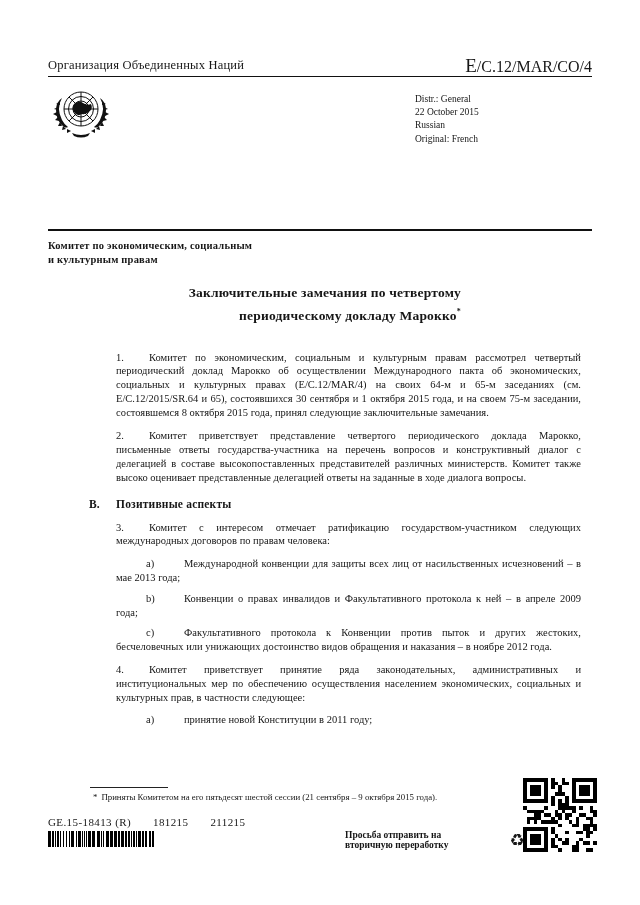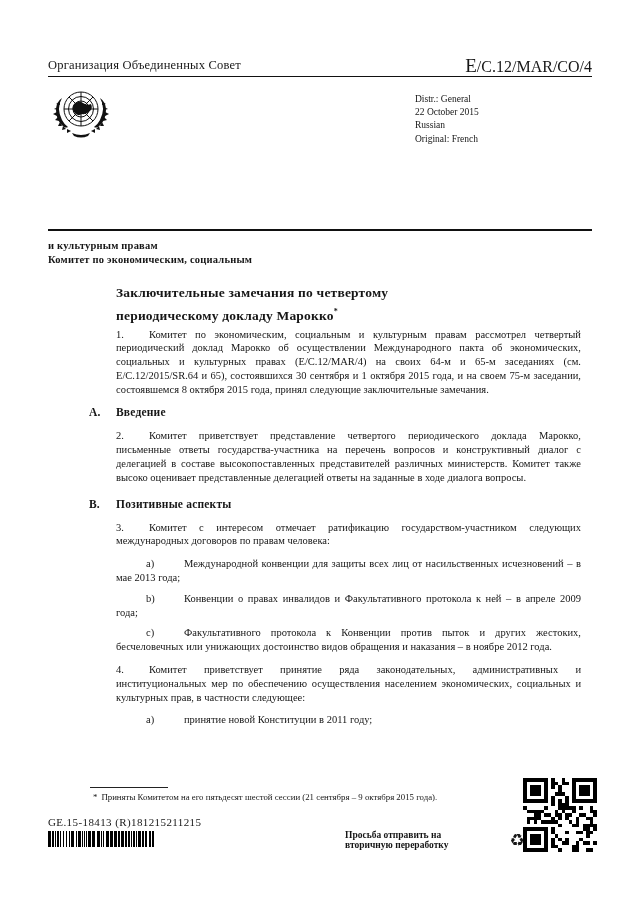--- a/index.html
+++ b/index.html
@@ -16,49 +16,49 @@
   .header-rule{position:absolute;top:76px;left:48px;right:48px;height:0;border-top:1.6px solid #111;}
   
   .emblem{position:absolute;left:48px;top:84px;width:66px;height:56px;}
   .council-name{position:absolute;left:119px;top:88px;font-size:17px;font-weight:bold;line-height:20.5px;letter-spacing:.2px;}
   .distr-block{position:absolute;left:415px;top:93px;font-size:9.5px;line-height:13.2px;}
   
   .section-rule{position:absolute;top:229px;left:48px;right:48px;height:0;border-top:2.4px solid #111;}
   .committee-name{position:absolute;left:48px;top:239px;font-size:10.5px;font-weight:bold;line-height:13.5px;letter-spacing:.2px;}
   
   .content{position:absolute;left:116px;top:284px;width:465px;}
-  .doc-title{width:345px;font-size:13.5px;font-weight:bold;line-height:18.5px;margin:0 0 3px 0;letter-spacing:.2px;}
+  .doc-title{width:345px;font-size:13.5px;font-weight:bold;line-height:18.5px;margin:0 0 26px 0;letter-spacing:.2px;text-align:right;}
   .doc-title sup{font-size:8px;}
   .para{font-size:10.5px;line-height:13.8px;text-align:justify;margin:0 0 10px 0;}
   .para .num{display:inline-block;width:33px;}
   .sec-heading{font-size:11.5px;font-weight:bold;margin:1px 0 11px -27px;letter-spacing:.2px;}
   .sec-heading .letter{display:inline-block;width:27px;}
   .item{font-size:10.5px;line-height:13.8px;text-align:justify;text-indent:30px;margin:0 0 7px 0;}
   .item .letter{display:inline-block;width:38px;text-indent:0;}
   .mb9{margin-bottom:9px;} .mb13{margin-bottom:13px;}
   
   .footnote-rule{position:absolute;left:90px;top:787px;width:78px;border-top:1.2px solid #222;}
   .footnote{position:absolute;left:93px;top:792px;width:420px;font-size:8.8px;line-height:11px;}
   .footnote .marker{margin-right:4px;}
   
   .ge-line{position:absolute;left:48px;top:816px;font-size:11px;letter-spacing:.4px;white-space:nowrap;}
-  .ge-line .code{}
+  .ge-line .code{margin-left:22px;}
   .barcode{position:absolute;left:48px;top:831px;width:114px;height:16px;display:flex;align-items:stretch;}
   .barcode span{display:block;background:#000;height:100%;}
   .recycle-line{position:absolute;left:345px;top:830px;width:180px;font-size:9.5px;font-weight:bold;display:flex;align-items:center;gap:20px;}
   .recycle-icon{font-family:"DejaVu Sans",sans-serif;font-size:17px;font-weight:normal;line-height:1;}
   .qr{position:absolute;left:523px;top:778px;width:74px;height:74px;}
 </style>
 </head>
 <body>
 
 <div class="page">
 
   <div class="header-row">
-    <span class="org-name">Организация Объединенных Совет</span>
+    <span class="org-name">Организация Объединенных Наций</span>
     <span class="doc-symbol"><span class="big">E</span><span class="small">/C.12/MAR/CO/4</span></span>
   </div>
   <div class="header-rule"></div>
 
   <svg class="emblem" viewBox="0 0 66 56" xmlns="http://www.w3.org/2000/svg">
     <g stroke="#111" fill="none" stroke-width="1">
       <circle cx="33" cy="25" r="17"></circle>
       <circle cx="33" cy="25" r="12.5"></circle>
       <circle cx="33" cy="25" r="8"></circle>
       <circle cx="33" cy="25" r="3.5"></circle>
@@ -79,30 +79,29 @@
 
   <div class="distr-block">
     <div>Distr.: General</div>
     <div>22 October 2015</div>
     <div>Russian</div>
     <div>Original: French</div>
   </div>
 
   <div class="section-rule"></div>
   <div class="committee-name">
+    <div>Комитет по экономическим, социальным</div>
     <div>и культурным правам</div>
-    <div>Комитет по экономическим, социальным</div>
   </div>
 
   <div class="content">
     <h1 class="doc-title"><span>Заключительные замечания по четвертому периодическому докладу Марокко</span><sup>*</sup></h1>
 
     <p class="para"><span class="num">1.</span><span>Комитет по экономическим, социальным и культурным правам рассмотрел четвертый периодический доклад Марокко об осуществлении Международного пакта об экономических, социальных и культурных правах (E/C.12/MAR/4) на своих 64-м и 65-м заседаниях (см. E/C.12/2015/SR.64 и 65), состоявшихся 30 сентября и 1 октября 2015 года, и на своем 75-м заседании, состоявшемся 8 октября 2015 года, принял следующие заключительные замечания.</span></p>
 
-    <h2 class="sec-heading"><span class="letter">A.</span><span>Введение</span></h2>
 
     <p class="para mb13"><span class="num">2.</span><span>Комитет приветствует представление четвертого периодического доклада Марокко, письменные ответы государства-участника на перечень вопросов и конструктивный диалог с делегацией в составе высокопоставленных представителей различных министерств. Комитет также высоко оценивает представленные делегацией ответы на заданные в ходе диалога вопросы.</span></p>
 
     <h2 class="sec-heading"><span class="letter">B.</span><span>Позитивные аспекты</span></h2>
 
     <p class="para mb9"><span class="num">3.</span><span>Комитет с интересом отмечает ратификацию государством-участником следующих международных договоров по правам человека:</span></p>
 
     <p class="item"><span class="letter">a)</span><span>Международной конвенции для защиты всех лиц от насильственных исчезновений – в мае 2013 года;</span></p>
     <p class="item"><span class="letter">b)</span><span>Конвенции о правах инвалидов и Факультативного протокола к ней – в апреле 2009 года;</span></p>
     <p class="item mb9"><span class="letter">c)</span><span>Факультативного протокола к Конвенции против пыток и других жестоких, бесчеловечных или унижающих достоинство видов обращения и наказания – в ноябре 2012 года.</span></p>

